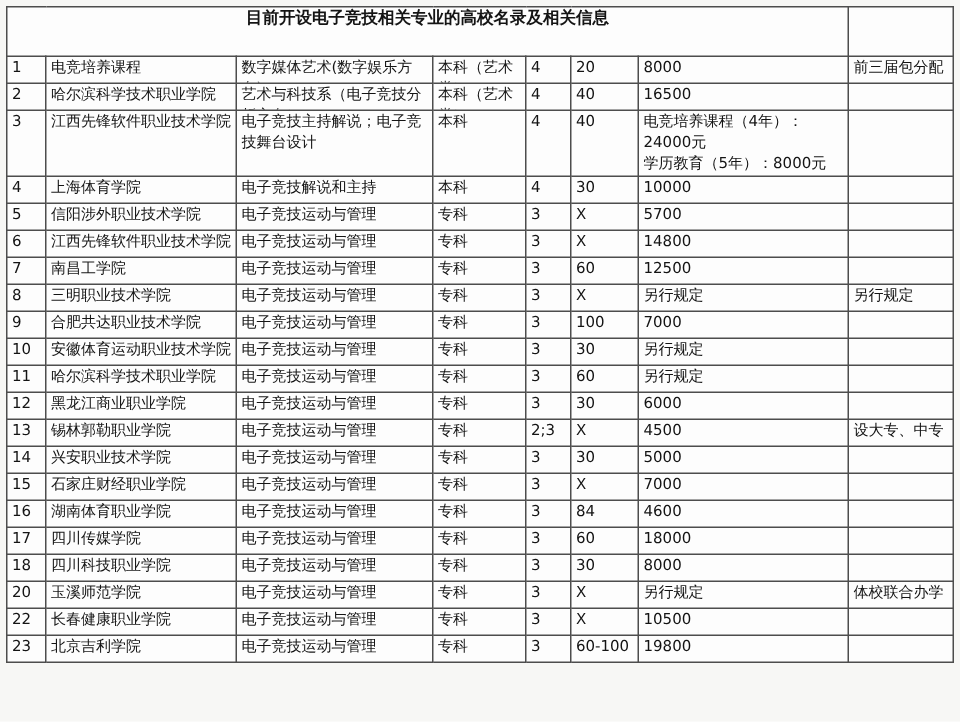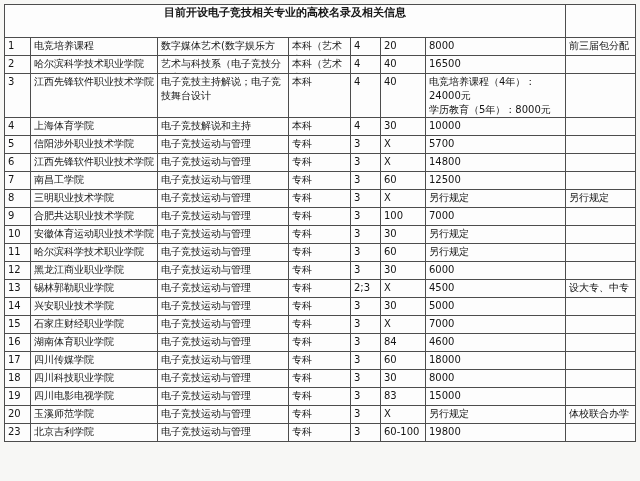--- a/index.html
+++ b/index.html
@@ -527,46 +527,20 @@
           </td>
           <td>
             <div class="clip">8000</div>
           </td>
           <td>
             <div class="clip"></div>
           </td>
         </tr>
         <tr>
           <td>
-            <div class="clip">19</div>
-          </td>
-          <td>
-            <div class="clip">四川电影电视学院</div>
-          </td>
-          <td>
-            <div class="clip">电子竞技运动与管理</div>
-          </td>
-          <td>
-            <div class="clip">专科</div>
-          </td>
-          <td>
-            <div class="clip">3</div>
-          </td>
-          <td>
-            <div class="clip">83</div>
-          </td>
-          <td>
-            <div class="clip">15000</div>
-          </td>
-          <td>
-            <div class="clip"></div>
-          </td>
-        </tr>
-        <tr>
-          <td>
             <div class="clip">20</div>
           </td>
           <td>
             <div class="clip">玉溪师范学院</div>
           </td>
           <td>
             <div class="clip">电子竞技运动与管理</div>
           </td>
           <td>
             <div class="clip">专科</div>
@@ -575,20 +549,46 @@
             <div class="clip">3</div>
           </td>
           <td>
             <div class="clip">X</div>
           </td>
           <td>
             <div class="clip">另行规定</div>
           </td>
           <td>
             <div class="clip">体校联合办学</div>
+          </td>
+        </tr>
+        <tr>
+          <td>
+            <div class="clip">22</div>
+          </td>
+          <td>
+            <div class="clip">长春健康职业学院</div>
+          </td>
+          <td>
+            <div class="clip">电子竞技运动与管理</div>
+          </td>
+          <td>
+            <div class="clip">专科</div>
+          </td>
+          <td>
+            <div class="clip">3</div>
+          </td>
+          <td>
+            <div class="clip">X</div>
+          </td>
+          <td>
+            <div class="clip">10500</div>
+          </td>
+          <td>
+            <div class="clip"></div>
           </td>
         </tr>
         <tr>
           <td>
             <div class="clip">23</div>
           </td>
           <td>
             <div class="clip">北京吉利学院</div>
           </td>
           <td>

